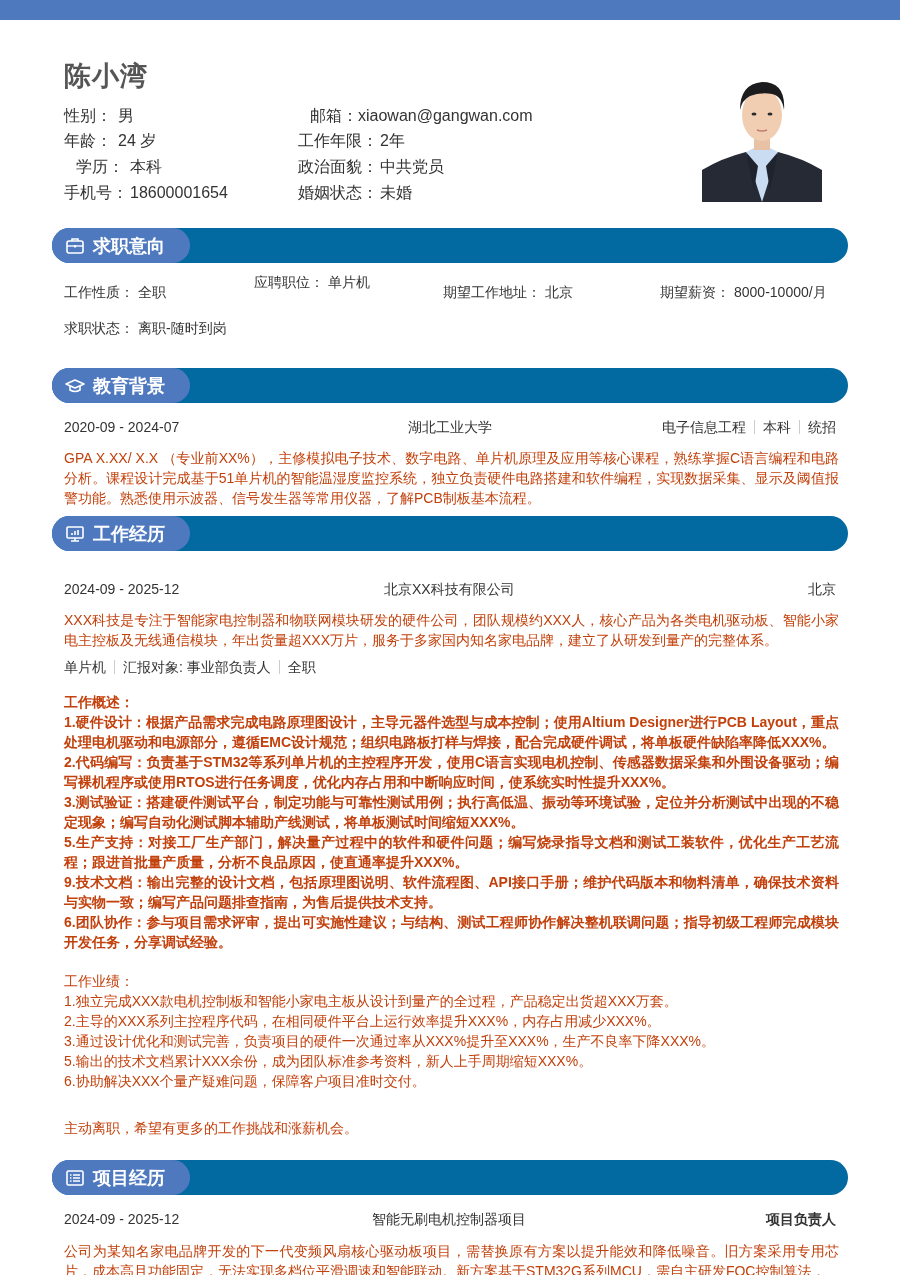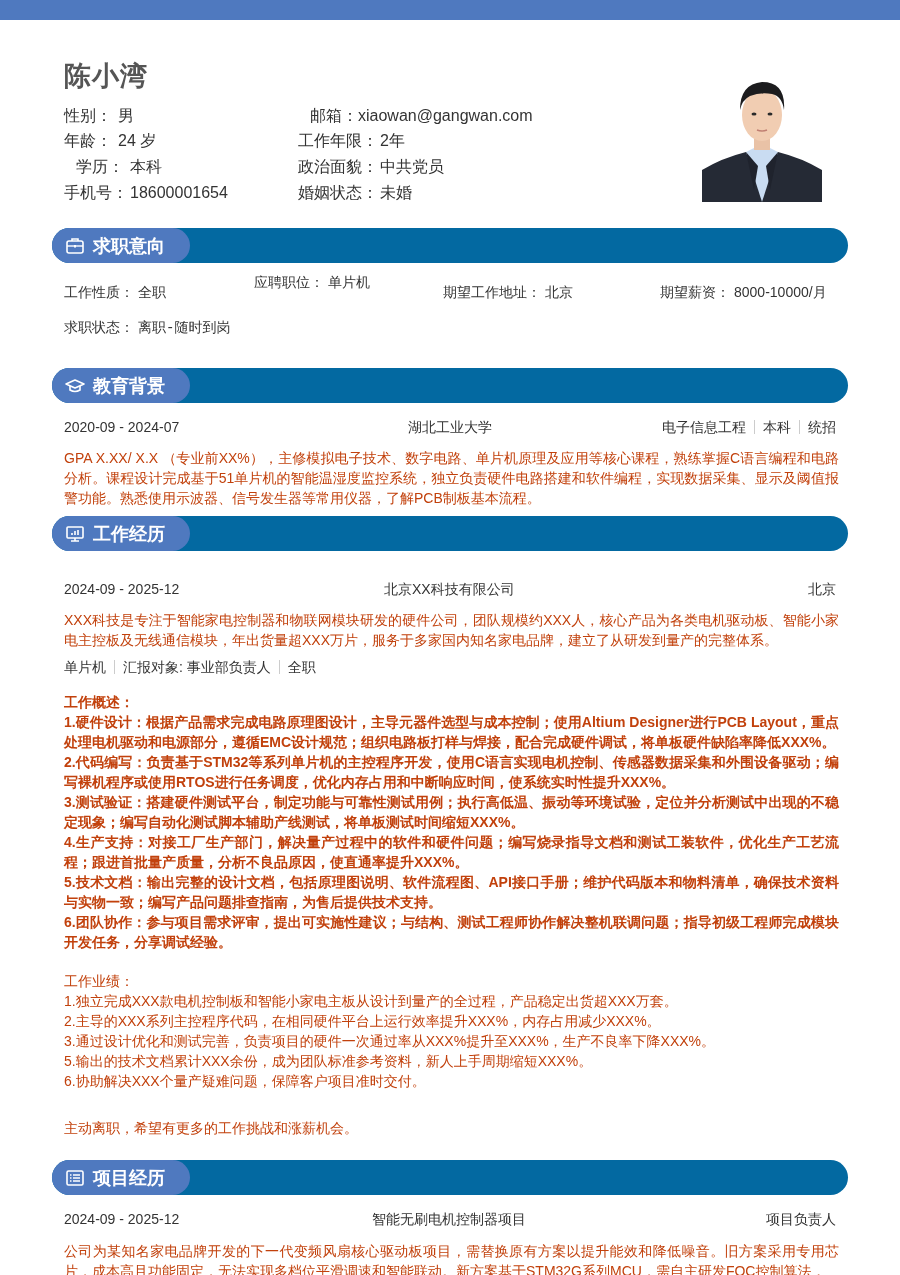--- a/index.html
+++ b/index.html
@@ -58,21 +58,21 @@
         <path d="M2 10 H18" stroke="#fff" stroke-width="1.4"></path>
         <rect x="9" y="9" width="2" height="2.5" fill="#fff"></rect>
       </svg>
     <span>求职意向</span>
   </div>
 </div>
 <div class="row" style="left:64px; top:282px;"><span>工作性质：</span><span style="margin-left:4px">全职</span></div>
 <div class="row" style="left:254px; top:272px;"><span>应聘职位：</span><span style="margin-left:4px">单片机</span></div>
 <div class="row" style="left:443px; top:282px;"><span>期望工作地址：</span><span style="margin-left:4px">北京</span></div>
 <div class="row" style="left:660px; top:282px;"><span>期望薪资：</span><span style="margin-left:4px">8000-10000/月</span></div>
-<div class="row" style="left:64px; top:318px;font-family:Liberation Mono, monospace;"><span>求职状态：</span><span style="margin-left:4px">离职-随时到岗</span></div>
+<div class="row" style="left:64px; top:318px;"><span>求职状态：</span><span style="margin-left:4px">离职-随时到岗</span></div>
 
 <div class="section-bar" style="top:368px;">
   <div class="section-pill">
     <svg viewBox="0 0 20 20">
         <path d="M1 8 L10 4 L19 8 L10 12 Z" fill="none" stroke="#fff" stroke-width="1.6" stroke-linejoin="round"></path>
         <path d="M5 10 V14 Q10 17 15 14 V10" fill="none" stroke="#fff" stroke-width="1.6"></path>
       </svg>
     <span>教育背景</span>
   </div>
 </div>
@@ -95,22 +95,22 @@
 <div class="row" style="left:384px; top:579px;">北京XX科技有限公司</div>
 <div class="row right" style="right:64px; top:579px;">北京</div>
 <div class="para" style="top:610px;">XXX科技是专注于智能家电控制器和物联网模块研发的硬件公司，团队规模约XXX人，核心产品为各类电机驱动板、智能小家电主控板及无线通信模块，年出货量超XXX万片，服务于多家国内知名家电品牌，建立了从研发到量产的完整体系。</div>
 <div class="row" style="left:64px; top:657px;"><span>单片机</span><span class="sep"></span><span>汇报对象: 事业部负责人</span><span class="sep"></span><span>全职</span></div>
 
 <div class="para" style="top:692px;font-weight:bold;">
   <div>工作概述：</div>
   <div>1.硬件设计：根据产品需求完成电路原理图设计，主导元器件选型与成本控制；使用Altium Designer进行PCB Layout，重点处理电机驱动和电源部分，遵循EMC设计规范；组织电路板打样与焊接，配合完成硬件调试，将单板硬件缺陷率降低XXX%。</div>
   <div>2.代码编写：负责基于STM32等系列单片机的主控程序开发，使用C语言实现电机控制、传感器数据采集和外围设备驱动；编写裸机程序或使用RTOS进行任务调度，优化内存占用和中断响应时间，使系统实时性提升XXX%。</div>
   <div>3.测试验证：搭建硬件测试平台，制定功能与可靠性测试用例；执行高低温、振动等环境试验，定位并分析测试中出现的不稳定现象；编写自动化测试脚本辅助产线测试，将单板测试时间缩短XXX%。</div>
-  <div>4.生产支持：对接工厂生产部门，解决量产过程中的软件和硬件问题；编写烧录指导文档和测试工装软件，优化生产工艺流程；跟进首批量产质量，分析不良品原因，使直通率提升XXX%。</div>
-  <div>5.技术文档：输出完整的设计文档，包括原理图说明、软件流程图、API接口手册；维护代码版本和物料清单，确保技术资料与实物一致；编写产品问题排查指南，为售后提供技术支持。</div>
+  <div>5.生产支持：对接工厂生产部门，解决量产过程中的软件和硬件问题；编写烧录指导文档和测试工装软件，优化生产工艺流程；跟进首批量产质量，分析不良品原因，使直通率提升XXX%。</div>
+  <div>9.技术文档：输出完整的设计文档，包括原理图说明、软件流程图、API接口手册；维护代码版本和物料清单，确保技术资料与实物一致；编写产品问题排查指南，为售后提供技术支持。</div>
   <div>6.团队协作：参与项目需求评审，提出可实施性建议；与结构、测试工程师协作解决整机联调问题；指导初级工程师完成模块开发任务，分享调试经验。</div>
 </div>
 
 <div class="para" style="top:971px;">
   <div>工作业绩：</div>
   <div>1.独立完成XXX款电机控制板和智能小家电主板从设计到量产的全过程，产品稳定出货超XXX万套。</div>
   <div>2.主导的XXX系列主控程序代码，在相同硬件平台上运行效率提升XXX%，内存占用减少XXX%。</div>
   <div>3.通过设计优化和测试完善，负责项目的硬件一次通过率从XXX%提升至XXX%，生产不良率下降XXX%。</div>
   <div>5.输出的技术文档累计XXX余份，成为团队标准参考资料，新人上手周期缩短XXX%。</div>
   <div>6.协助解决XXX个量产疑难问题，保障客户项目准时交付。</div>
@@ -121,14 +121,14 @@
   <div class="section-pill">
     <svg viewBox="0 0 20 20">
         <rect x="2" y="3" width="16" height="14" rx="1.5" fill="none" stroke="#fff" stroke-width="1.6"></rect>
         <path d="M5 7 H6.5 M8 7 H15 M5 10 H6.5 M8 10 H15 M5 13 H6.5 M8 13 H15" stroke="#fff" stroke-width="1.4"></path>
       </svg>
     <span>项目经历</span>
   </div>
 </div>
 <div class="row" style="left:64px; top:1209px;">2024-09 - 2025-12</div>
 <div class="row" style="left:372px; top:1209px;">智能无刷电机控制器项目</div>
-<div class="row right" style="right:64px; top:1209px;">项目负责人</div>
+<div class="row right" style="right:64px; top:1209px;font-weight:bold;">项目负责人</div>
 <div class="para" style="top:1241px;">公司为某知名家电品牌开发的下一代变频风扇核心驱动板项目，需替换原有方案以提升能效和降低噪音。旧方案采用专用芯片，成本高且功能固定，无法实现多档位平滑调速和智能联动。新方案基于STM32G系列MCU，需自主研发FOC控制算法，</div>
 
 </body></html>

